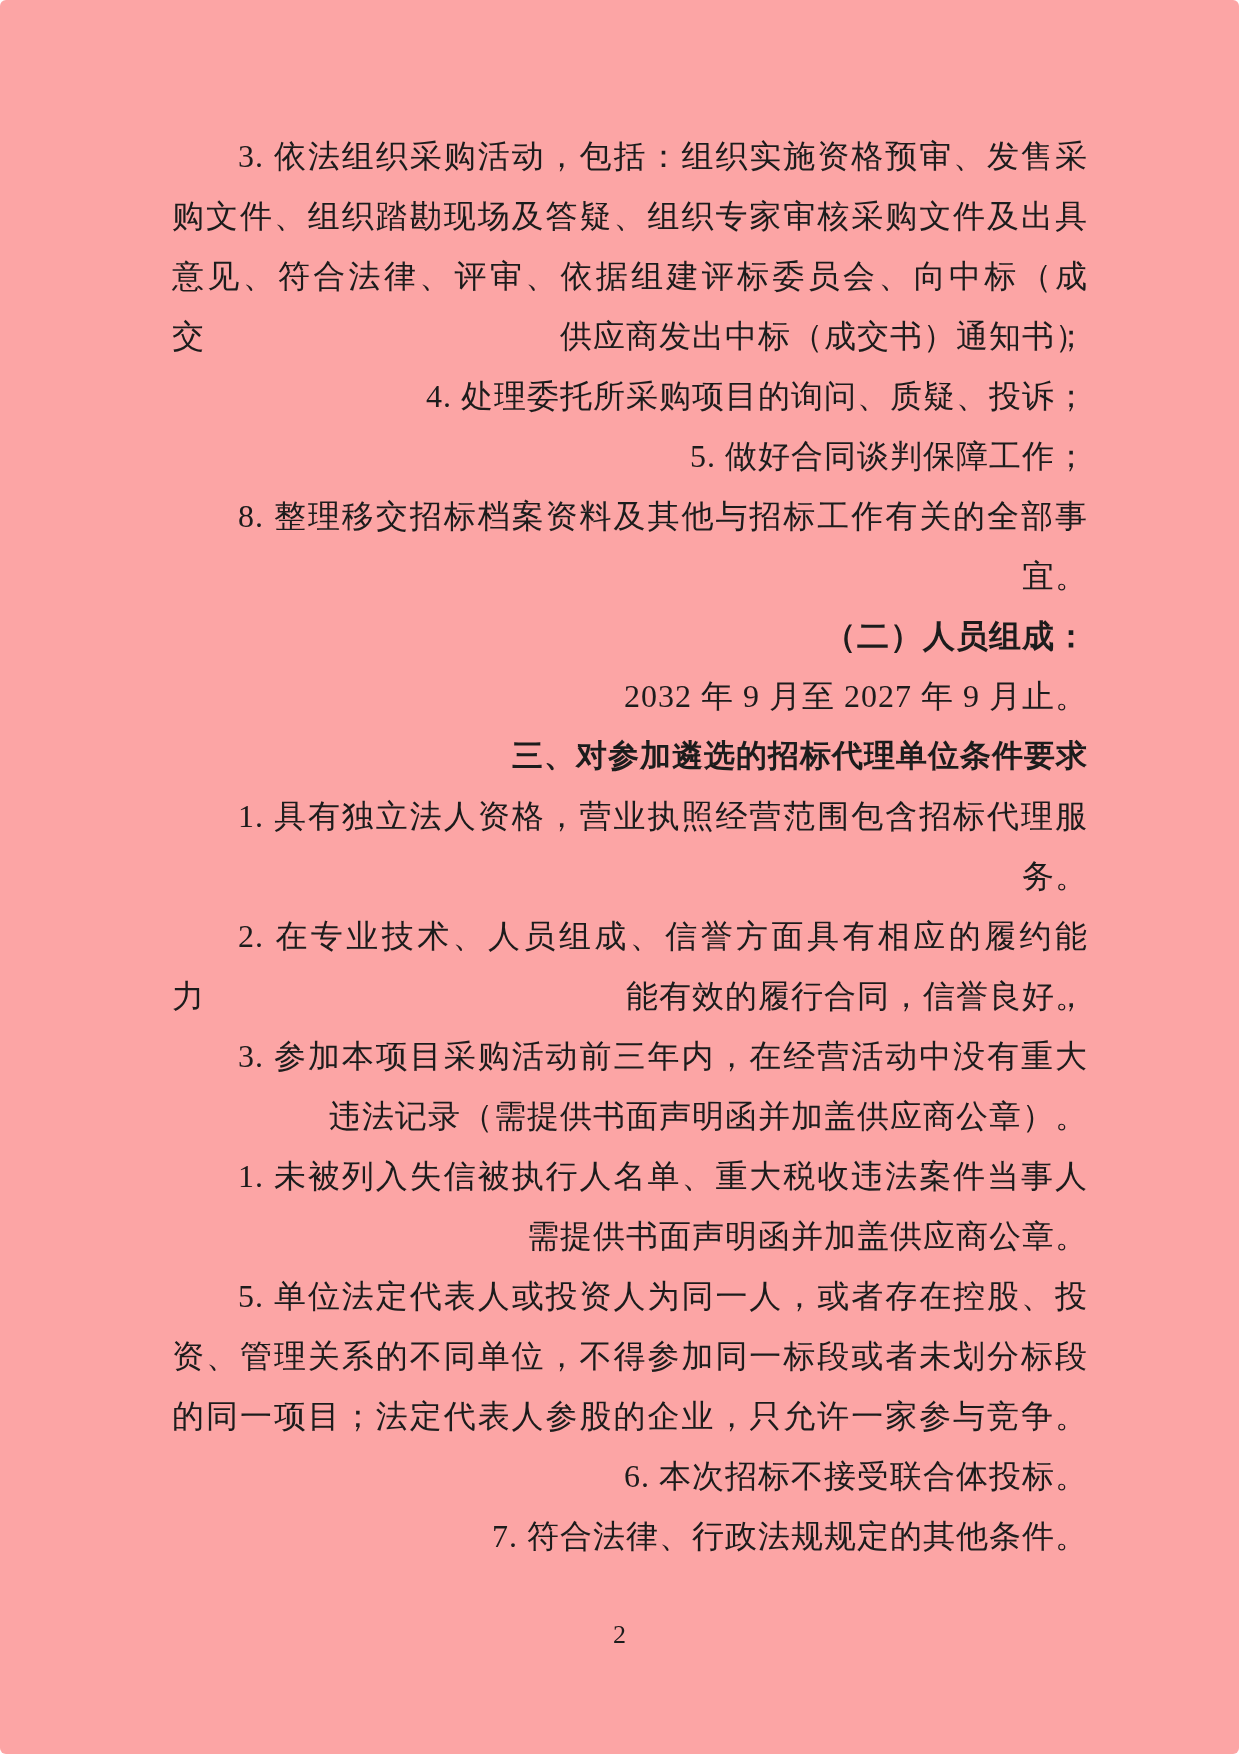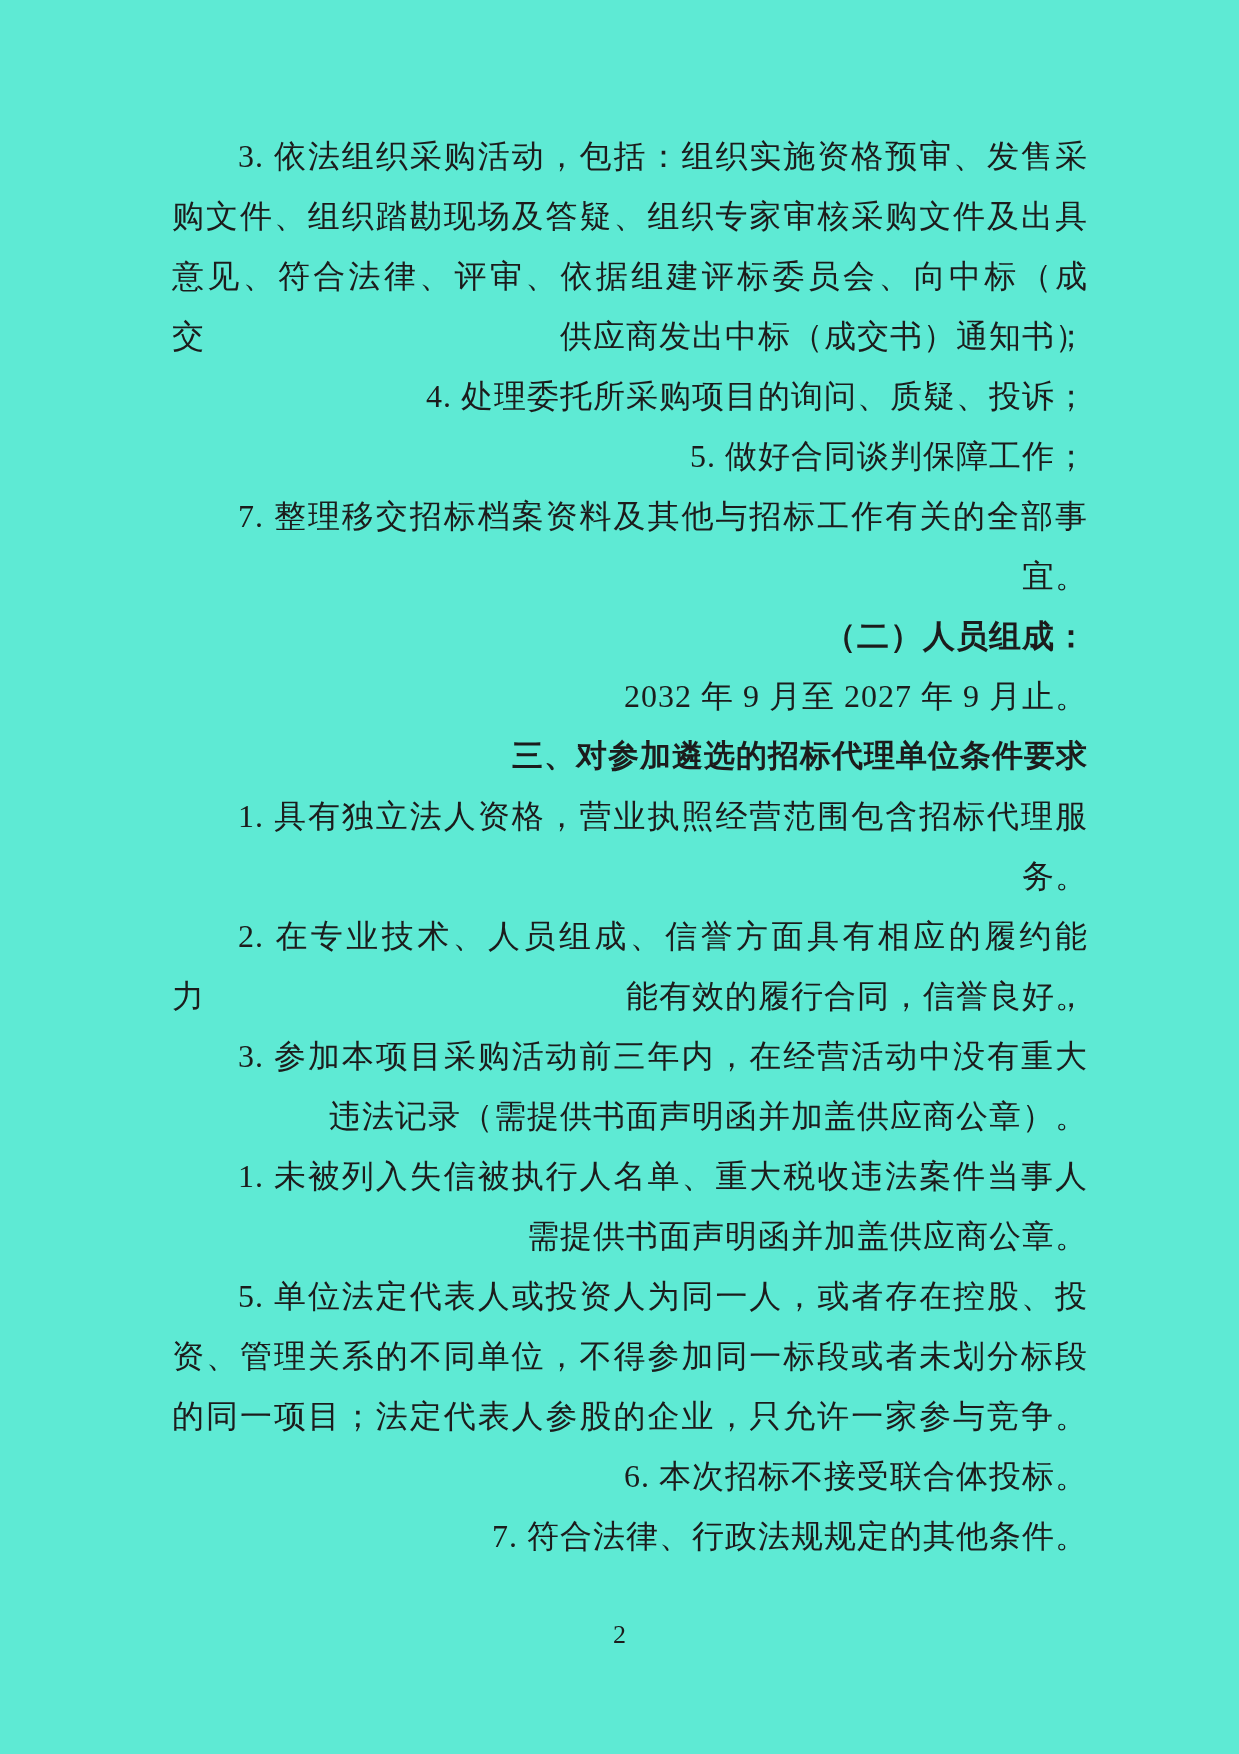--- a/index.html
+++ b/index.html
@@ -4,24 +4,25 @@
 <style>
   html, body {
     margin: 0;
     padding: 0;
     background: #ffffff;
   }
   .page {
     position: relative;
     width: 1239px;
     height: 1754px;
-    background: #5eead4;
+    background: #fca5a5;
     overflow: hidden;
     font-family: "Liberation Serif", "DejaVu Serif", serif;
     color: #1c1c1c;
+    border-radius: 6px;
   }
   .content {
     position: absolute;
     left: 172px;
     top: 126px;
     width: 916px;
   }
   .line {
     height: 60px;
     line-height: 60px;
@@ -58,21 +59,21 @@
 <body>
 
 <div class="page">
   <div class="content">
     <div class="line indent fill">3. 依法组织采购活动，包括：组织实施资格预审、发售采</div>
     <div class="line fill">购文件、组织踏勘现场及答疑、组织专家审核采购文件及出具</div>
     <div class="line fill">意见、符合法律、评审、依据组建评标委员会、向中标（成交）</div>
     <div class="line">供应商发出中标（成交书）通知书；</div>
     <div class="line indent">4. 处理委托所采购项目的询问、质疑、投诉；</div>
     <div class="line indent">5. 做好合同谈判保障工作；</div>
-    <div class="line indent fill">7. 整理移交招标档案资料及其他与招标工作有关的全部事</div>
+    <div class="line indent fill">8. 整理移交招标档案资料及其他与招标工作有关的全部事</div>
     <div class="line">宜。</div>
     <div class="line indent bold">（二）人员组成：</div>
     <div class="line indent">2032 年 9 月至 2027 年 9 月止。</div>
     <div class="line indent hei">三、对参加遴选的招标代理单位条件要求</div>
     <div class="line indent fill">1. 具有独立法人资格，营业执照经营范围包含招标代理服</div>
     <div class="line">务。</div>
     <div class="line indent fill">2. 在专业技术、人员组成、信誉方面具有相应的履约能力，</div>
     <div class="line">能有效的履行合同，信誉良好。</div>
     <div class="line indent fill">3. 参加本项目采购活动前三年内，在经营活动中没有重大</div>
     <div class="line">违法记录（需提供书面声明函并加盖供应商公章）。</div>

